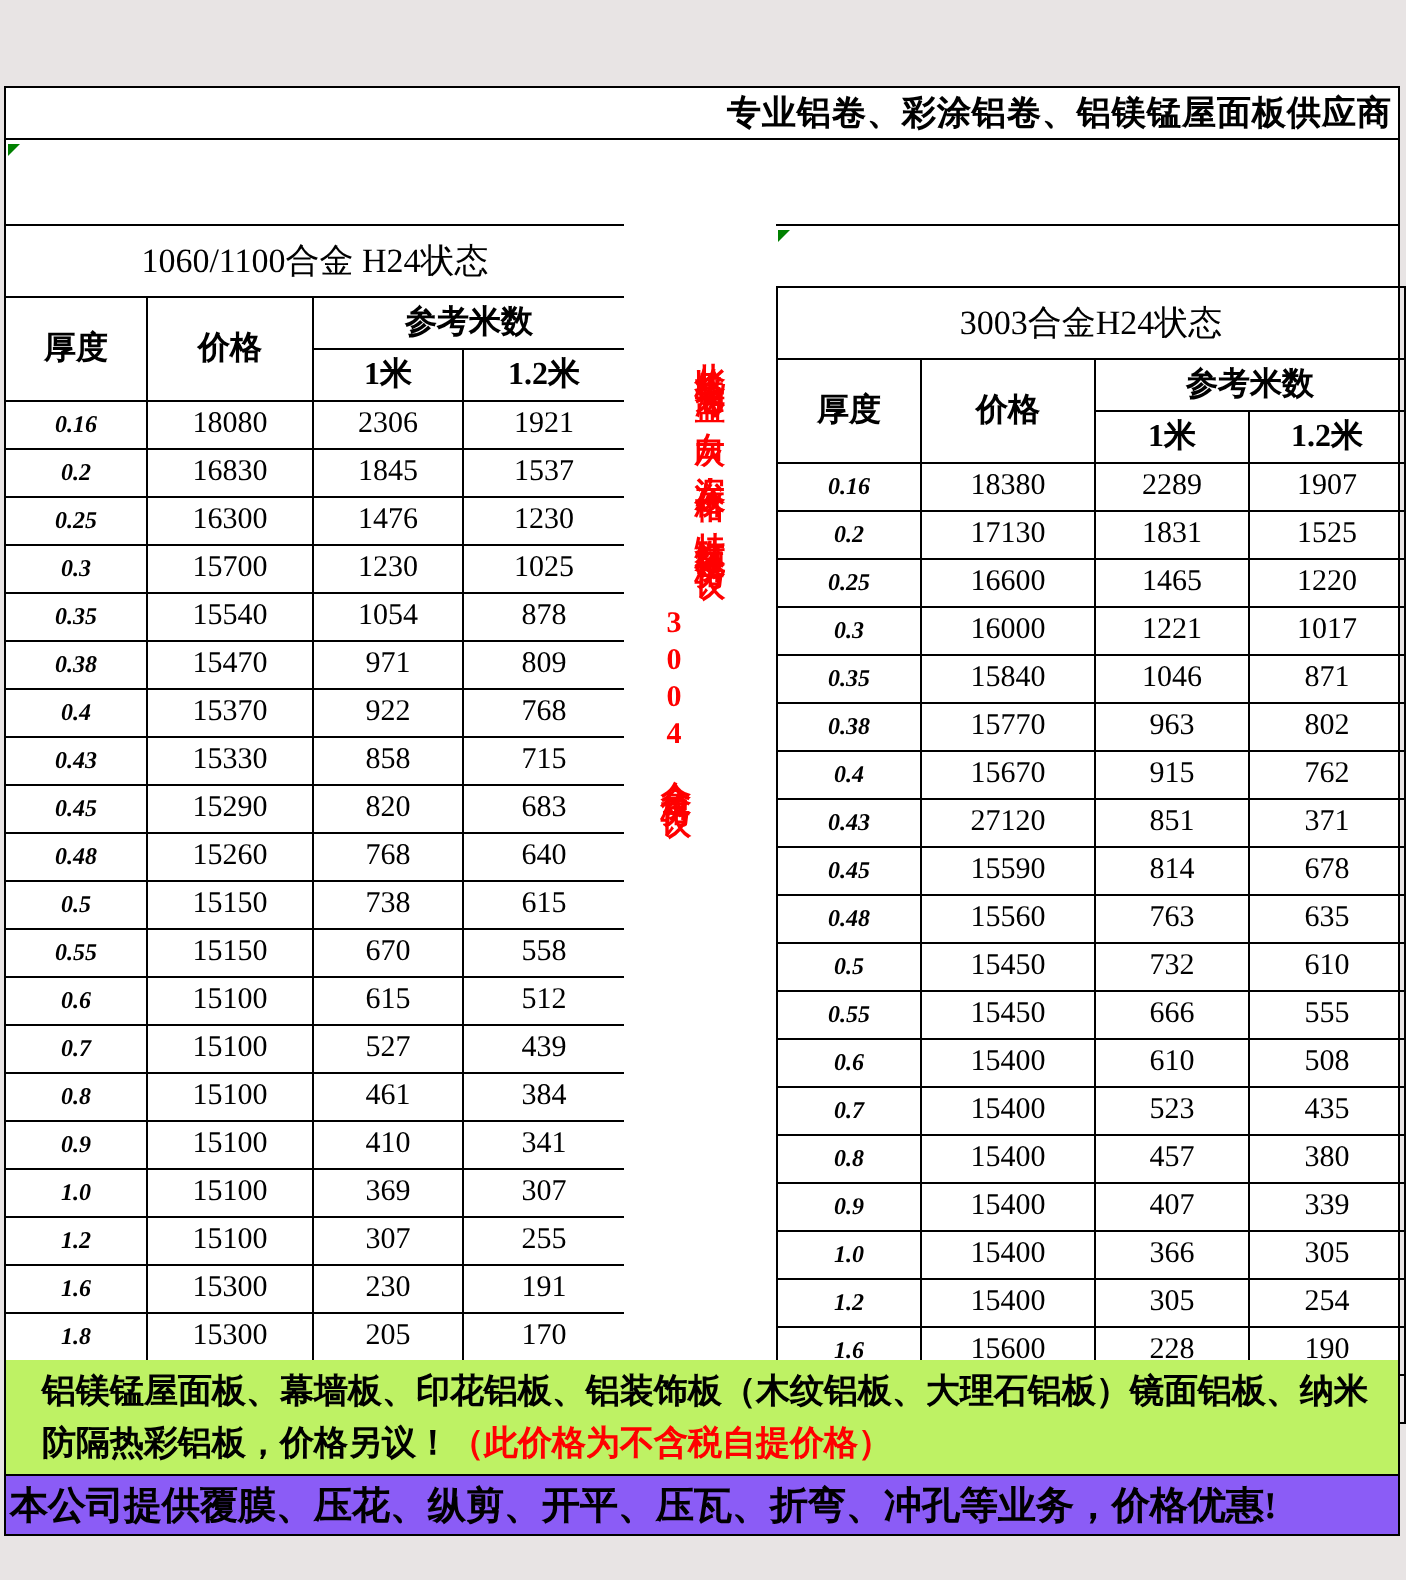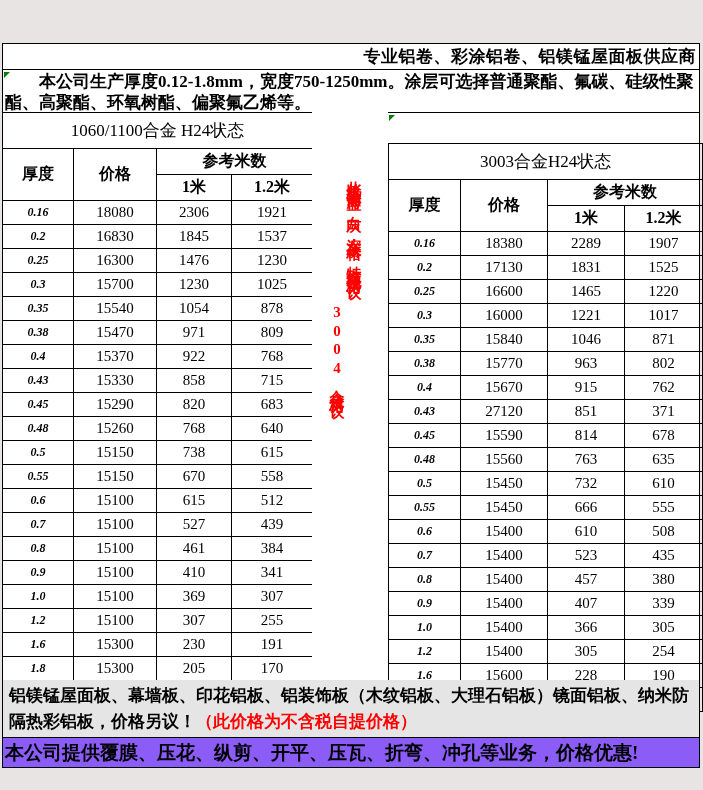--- a/index.html
+++ b/index.html
@@ -57,21 +57,21 @@
     color:#ff0000; font-weight:bold; font-size:15px; letter-spacing:2.5px;
     line-height:18px; white-space:nowrap;
   }
   .vtext-main{ left:33px; top:57px; }
   .vtext-side{ left:16px; top:192px; }
 
   .footer-products{
     position:absolute; left:0; top:636px; width:696px; height:58px;
     border-bottom:1px solid #000;
     font-size:17px; font-weight:bold; line-height:26px;
-    padding:3px 2px 0 6px; background:#e5e5e5;
+    padding:3px 2px 0 18px; background:#bef264;
   }
   .footer-products .red{ color:#ff0000; }
   .footer-services{
     position:absolute; left:0; top:694px; width:696px; height:29px;
     display:flex; align-items:center;
     font-size:19px; font-weight:bold; padding-left:2px; background:#8b5cf6;
   }
   .err-tri{
     position:absolute; width:0; height:0;
     border-top:6px solid #008000; border-right:6px solid transparent;
@@ -82,23 +82,20 @@
 </head>
 <body>
 
 <div id="canvas">
   <div class="sheet">
 
     <div class="title-row">
       <span>专业铝卷、彩涂铝卷、铝镁锰屋面板供应商</span>
     </div>
 
-    <div class="desc-row">
-      <span>本公司生产厚度0.12-1.8mm，宽度750-1250mm。涂层可选择普通聚酯、氟碳、硅级性聚酯、高聚酯、环氧树酯、偏聚氟乙烯等。</span>
-    </div>
 
     <div class="rule rule-tables-top"></div>
 
     <table class="price" id="table-left">
       <colgroup>
           <col style="width:71px">
           <col style="width:83px">
           <col style="width:75px">
           <col style="width:81px">
         </colgroup>

